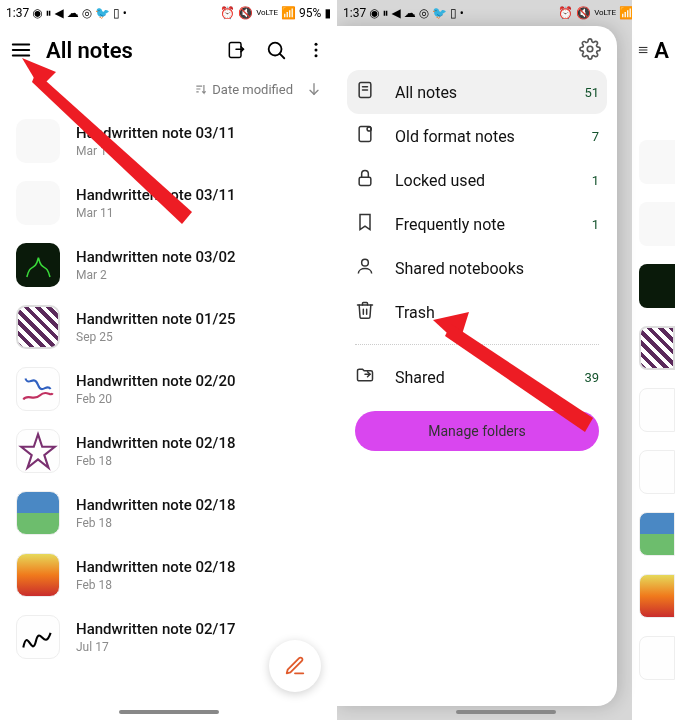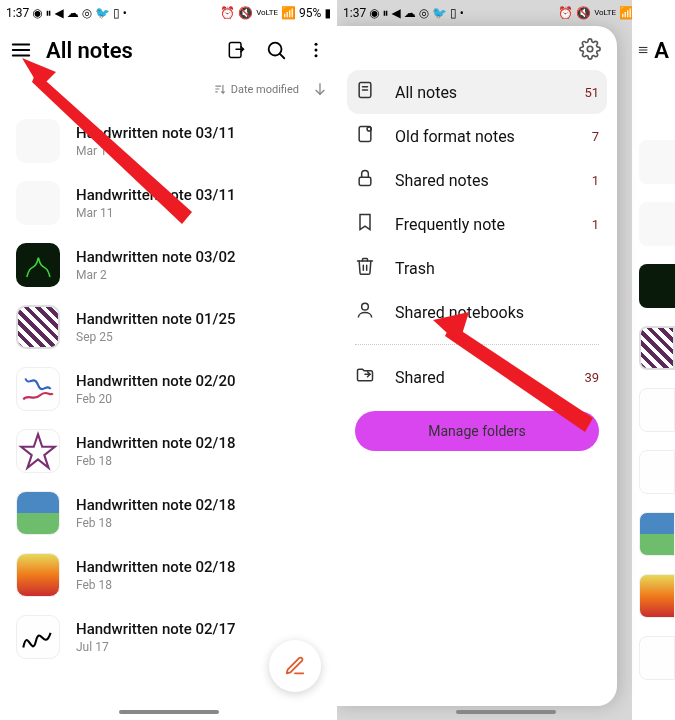--- a/index.html
+++ b/index.html
@@ -74,22 +74,22 @@
     display: flex;
     align-items: center;
     justify-content: center;
     color: #000;
   }
   .sort-row {
     display: flex;
     justify-content: flex-end;
     align-items: center;
     gap: 10px;
-    padding: 4px 6px 10px;
-    font-size: 11px;
+    padding: 4px 12px 10px;
+    font-size: 13px;
     color: #777;
   }
   .notes-list {
     flex: 1;
     overflow: hidden;
     padding: 0 16px;
   }
   .note-item {
     display: flex;
     align-items: center;
@@ -203,21 +203,21 @@
     align-items:center;
     height:44px;
     padding:0 18px;
     gap:20px;
     font-size:16px;
     color:#111;
   }
   .drawer-item .count{
     margin-left:auto;
     font-size:13px;
-    color:#7f1d1d;
+    color:#14532d;
   }
   .drawer-item.active{
     background:#f1f1f1;
     border-radius:12px;
     margin: 0 10px;
     padding: 0 8px;
   }
   .dotted-sep{
     margin:10px 18px;
     border-top:1.5px dotted #ccc;
@@ -483,48 +483,48 @@
                 <circle cx="17" cy="6" r="2.5"></circle>
               </svg></span>
           <span>Old format notes</span>
           <span class="count">7</span>
         </div>
         <div class="drawer-item">
           <span><svg viewBox="0 0 24 24" width="20" height="20" fill="none" stroke="#333" stroke-width="1.8">
                 <rect x="5" y="11" width="14" height="10" rx="2"></rect>
                 <path d="M8 11V7a4 4 0 0 1 8 0v4"></path>
               </svg></span>
-          <span>Shared notes</span>
+          <span>Locked used</span>
           <span class="count">1</span>
         </div>
         <div class="drawer-item">
           <span><svg viewBox="0 0 24 24" width="20" height="20" fill="none" stroke="#333" stroke-width="1.8">
                 <path d="M6 3h12v18l-6-4-6 4z"></path>
               </svg></span>
           <span>Frequently note</span>
           <span class="count">1</span>
+        </div>
+        <div class="drawer-item">
+          <span><svg viewBox="0 0 24 24" width="20" height="20" fill="none" stroke="#333" stroke-width="1.8">
+                <circle cx="12" cy="8" r="4"></circle>
+                <path d="M4 21c0-4 4-6 8-6s8 2 8 6"></path>
+              </svg></span>
+          <span>Shared notebooks</span>
+          <span class="count"></span>
         </div>
         <div class="drawer-item">
           <span><svg viewBox="0 0 24 24" width="20" height="20" fill="none" stroke="#333" stroke-width="1.8" stroke-linecap="round">
                 <polyline points="3 6 5 6 21 6"></polyline>
                 <path d="M19 6l-1 14a2 2 0 0 1-2 2H8a2 2 0 0 1-2-2L5 6"></path>
                 <path d="M10 11v6M14 11v6"></path>
                 <path d="M9 6V4a1 1 0 0 1 1-1h4a1 1 0 0 1 1 1v2"></path>
               </svg></span>
           <span>Trash</span>
           <span class="count"></span>
         </div>
-        <div class="drawer-item">
-          <span><svg viewBox="0 0 24 24" width="20" height="20" fill="none" stroke="#333" stroke-width="1.8">
-                <circle cx="12" cy="8" r="4"></circle>
-                <path d="M4 21c0-4 4-6 8-6s8 2 8 6"></path>
-              </svg></span>
-          <span>Shared notebooks</span>
-          <span class="count"></span>
-        </div>
       </div>
       <div class="dotted-sep"></div>
       <div class="drawer-item">
         <span><svg viewBox="0 0 24 24" width="20" height="20" fill="none" stroke="#333" stroke-width="1.8" stroke-linecap="round">
               <path d="M3 7a2 2 0 0 1 2-2h4l2 2h8a2 2 0 0 1 2 2v8a2 2 0 0 1-2 2H5a2 2 0 0 1-2-2z"></path>
               <polyline points="18 11 12 11"></polyline>
               <polyline points="15 8 18 11 15 14"></polyline>
             </svg></span>
         <span>Shared</span>
         <span class="count">39</span>

